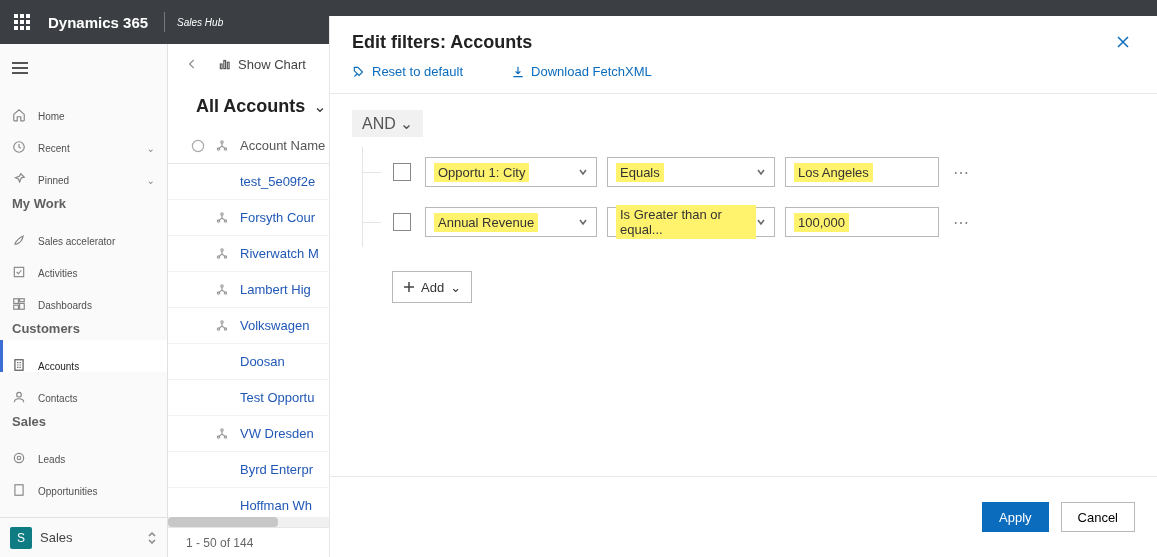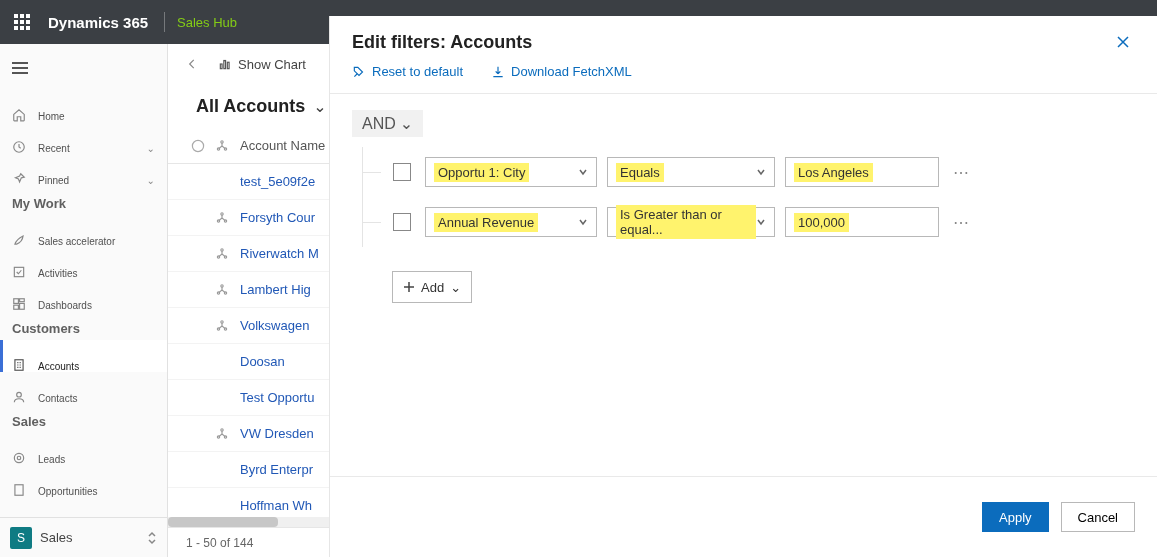--- a/index.html
+++ b/index.html
@@ -4,21 +4,21 @@
 <style>
 * { box-sizing: border-box; margin: 0; padding: 0; font-family: "Segoe UI", Arial, sans-serif; }
 html, body { width: 1157px; height: 557px; overflow: hidden; background: #fff; }
 body { position: relative; }
 
 
 .topbar { height: 44px; background: #3b3f44; display: flex; align-items: center; color: #fff; }
 .waffle { width: 44px; height: 44px; display: flex; align-items: center; justify-content: center; }
 .brand { font-size: 15px; font-weight: 600; padding: 0 4px; }
 .app-name-divider { width: 1px; height: 20px; background: rgba(255,255,255,0.3); margin: 0 12px; }
-.app-name { font-size: 13px; color: #84cc16; }
+.app-name { font-size: 10px; color: #ffffff; font-style: italic; }
 
 
 .main { position: absolute; top: 44px; left: 0; right: 0; bottom: 0; display: flex; }
 
 
 .sidebar { width: 168px; border-right: 1px solid #e1e1e1; background: #fafafa; overflow-y: auto; padding-top: 6px; position: relative; }
 .hamburger-row { display: flex; align-items: center; height: 36px; padding: 0 12px; margin-bottom: 4px; }
 .nav-item { display: flex; align-items: flex-end; height: 32px; padding: 0 12px; color: #505050; font-size: 10px; cursor: pointer; }
 .nav-item .icon-slot { width: 20px; display: flex; align-items: center; justify-content: flex-start; color: #666; }
 .nav-item .label { margin-left: 6px; }
@@ -57,21 +57,21 @@
 .grid-footer { position:absolute; left:0; bottom:0; height:30px; width:100%; display:flex; align-items:center; padding:0 18px; font-size:12px; color:#666; border-top:1px solid #e6e6e6; background:#fff;}
 .grid-hscroll { height:10px; background:#f0f0f0; position:absolute; bottom:30px; left:0; right:0; }
 .grid-hscroll-thumb { position:absolute; left:0; top:0; bottom:0; width:110px; background:#c7c7c7; border-radius:4px; }
 
 
 .panel { position:absolute; top:16px; right:0; bottom:0; width: 828px; background:#fff; border-left:1px solid #e6e6e6; display:flex; flex-direction:column; }
 .panel-header { padding: 14px 22px 10px; display:flex; align-items:center; }
 .panel-title { font-size:18px; font-weight:600; color:#222; }
 .panel-close { margin-left:auto; color:#0b6cbd; font-size:16px; width:24px; height:24px; display:flex; align-items:center; justify-content:center; cursor:pointer; }
 
-.panel-subbar { display:flex; align-items:flex-start; padding: 0 22px 14px; gap: 28px; }
+.panel-subbar { display:flex; align-items:flex-start; padding: 0 22px 14px; gap: 48px; }
 .link-btn { display:flex; align-items:center; color:#0b6cbd; font-size:13px; cursor:pointer; gap:6px; }
 
 .panel-divider { border-bottom:1px solid #e9e9e9; }
 
 .panel-body { flex:1; padding: 16px 22px; overflow:auto; }
 
 .and-pill { background:#f1f1f1; color:#555; font-size:16px; padding:4px 10px; display:inline-flex; align-items:center; gap:4px; }
 
 .tree { margin-top: 10px; border-left: 1px solid #e4e4e4; margin-left: 10px; padding-left: 0; }
 .filter-row { display:flex; align-items:center; padding: 10px 0 10px 30px; position:relative; }

